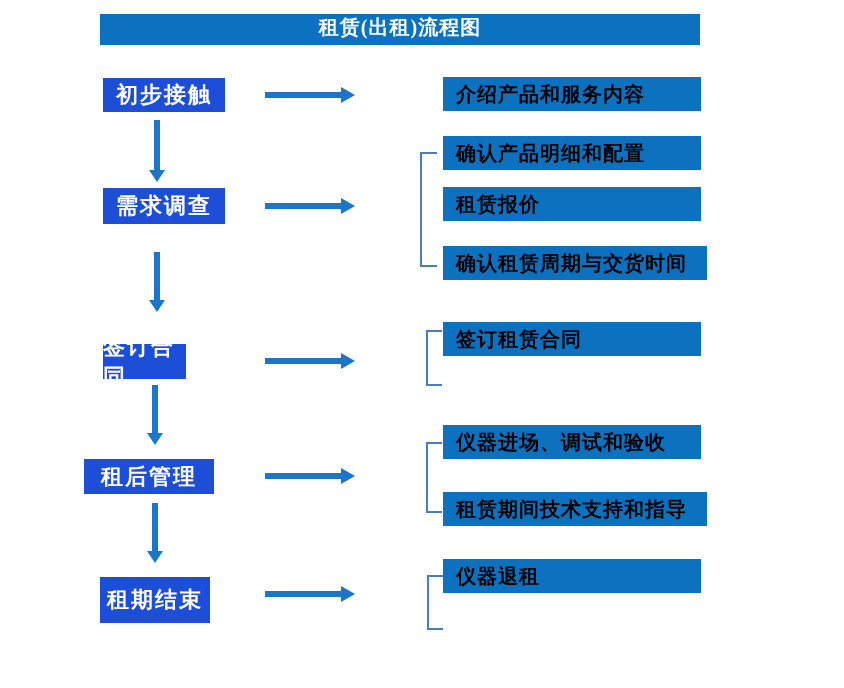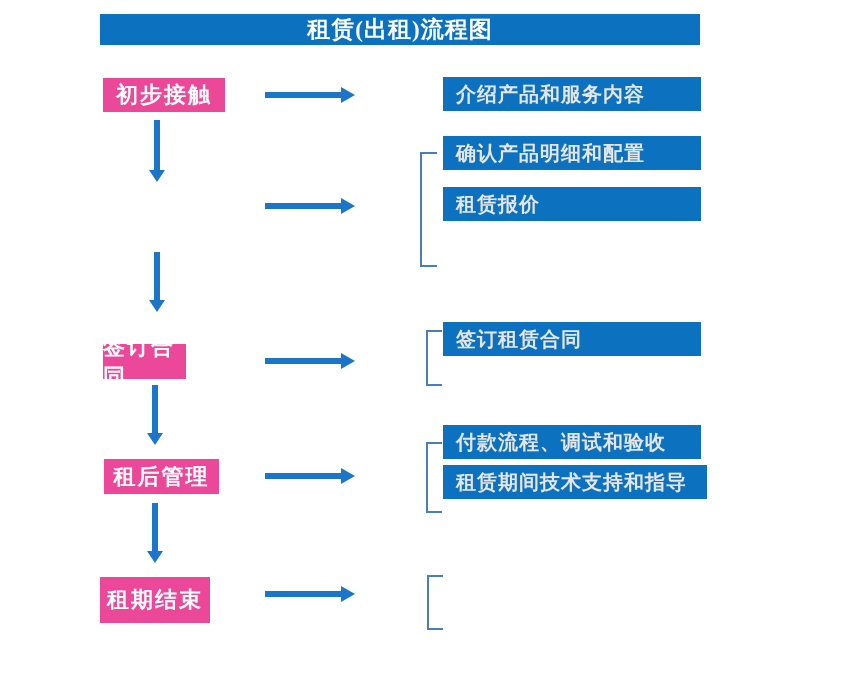--- a/index.html
+++ b/index.html
@@ -2,30 +2,30 @@
 <html><head>
 <meta charset="utf-8">
 <style>
   html,body{margin:0;padding:0;background:#ffffff;}
   .canvas{
     position:relative;width:844px;height:688px;background:#ffffff;overflow:hidden;
     font-family:"Liberation Serif","DejaVu Serif",serif;
   }
   .title-bar{
     position:absolute;left:100px;top:14px;width:600px;height:31px;
-    background:#0C72C0;color:#ffffff;display:flex;align-items:flex-end;justify-content:center;
-    font-size:23px;font-weight:bold;letter-spacing:1px;
+    background:#0C72C0;color:#ffffff;display:flex;align-items:flex-start;justify-content:center;
+    font-size:20px;font-weight:bold;letter-spacing:1px;
   }
   .step{
-    position:absolute;background:#ec4899;color:#ffffff;
+    position:absolute;background:#1d4ed8;color:#ffffff;
     display:flex;align-items:center;justify-content:center;
     font-size:22px;font-weight:bold;letter-spacing:2px;
   }
   .detail{
-    position:absolute;background:#0C72C0;color:#e5e5e5;
+    position:absolute;background:#0C72C0;color:#000000;
     display:flex;align-items:center;justify-content:flex-start;
     font-size:20px;font-weight:bold;letter-spacing:1px;
     padding-left:13px;box-sizing:border-box;height:34px;left:443px;width:258px;
   }
   
   .h-arrow{position:absolute;width:90px;height:16px;}
   .h-arrow .shaft{position:absolute;left:0;top:5px;width:77px;height:6px;background:#1B75C8;}
   .h-arrow .head{position:absolute;right:0;top:0;width:0;height:0;
     border-left:14px solid #1B75C8;border-top:8px solid transparent;border-bottom:8px solid transparent;}
   
@@ -39,22 +39,23 @@
 </head>
 <body>
 
 <div class="canvas">
 
   <div class="title-bar">
     <span>租赁(出租)流程图</span>
   </div>
 
   <div class="step" style="left:103px;top:78px;width:122px;height:34px">初步接触</div>
+  <div class="step" style="left:103px;top:188px;width:122px;height:36px">需求调查</div>
   <div class="step" style="left:103px;top:344px;width:83px;height:35px">签订合同</div>
-  <div class="step" style="left:104px;top:459px;width:115px;height:35px">租后管理</div>
+  <div class="step" style="left:84px;top:459px;width:130px;height:35px">租后管理</div>
   <div class="step" style="left:100px;top:577px;width:110px;height:46px">租期结束</div>
 
   <div class="v-arrow" style="left:149px;top:120px;height:62px">
     <div class="shaft" style="height:50px"></div>
     <div class="head"></div>
   </div>
   <div class="v-arrow" style="left:149px;top:252px;height:60px">
     <div class="shaft" style="height:48px"></div>
     <div class="head"></div>
   </div>
@@ -90,20 +91,22 @@
 
   <div class="bracket" style="left:420px;top:152px;width:15px;height:111px"></div>
   <div class="bracket" style="left:426px;top:330px;width:14px;height:52px"></div>
   <div class="bracket" style="left:426px;top:442px;width:14px;height:67px"></div>
   <div class="bracket" style="left:427px;top:575px;width:14px;height:51px"></div>
 
   <div class="detail" style="top:77px">介绍产品和服务内容</div>
 
   <div class="detail" style="top:136px">确认产品明细和配置</div>
   <div class="detail" style="top:187px">租赁报价</div>
+  <div class="detail" style="top:246px;width:264px">确认租赁周期与交货时间</div>
 
   <div class="detail" style="top:322px">签订租赁合同</div>
 
-  <div class="detail" style="top:425px">付款流程、调试和验收</div>
-  <div class="detail" style="top:465px;width:264px">租赁期间技术支持和指导</div>
+  <div class="detail" style="top:425px">仪器进场、调试和验收</div>
+  <div class="detail" style="top:492px;width:264px">租赁期间技术支持和指导</div>
 
+  <div class="detail" style="top:559px">仪器退租</div>
 
 </div>
 
 </body></html>

